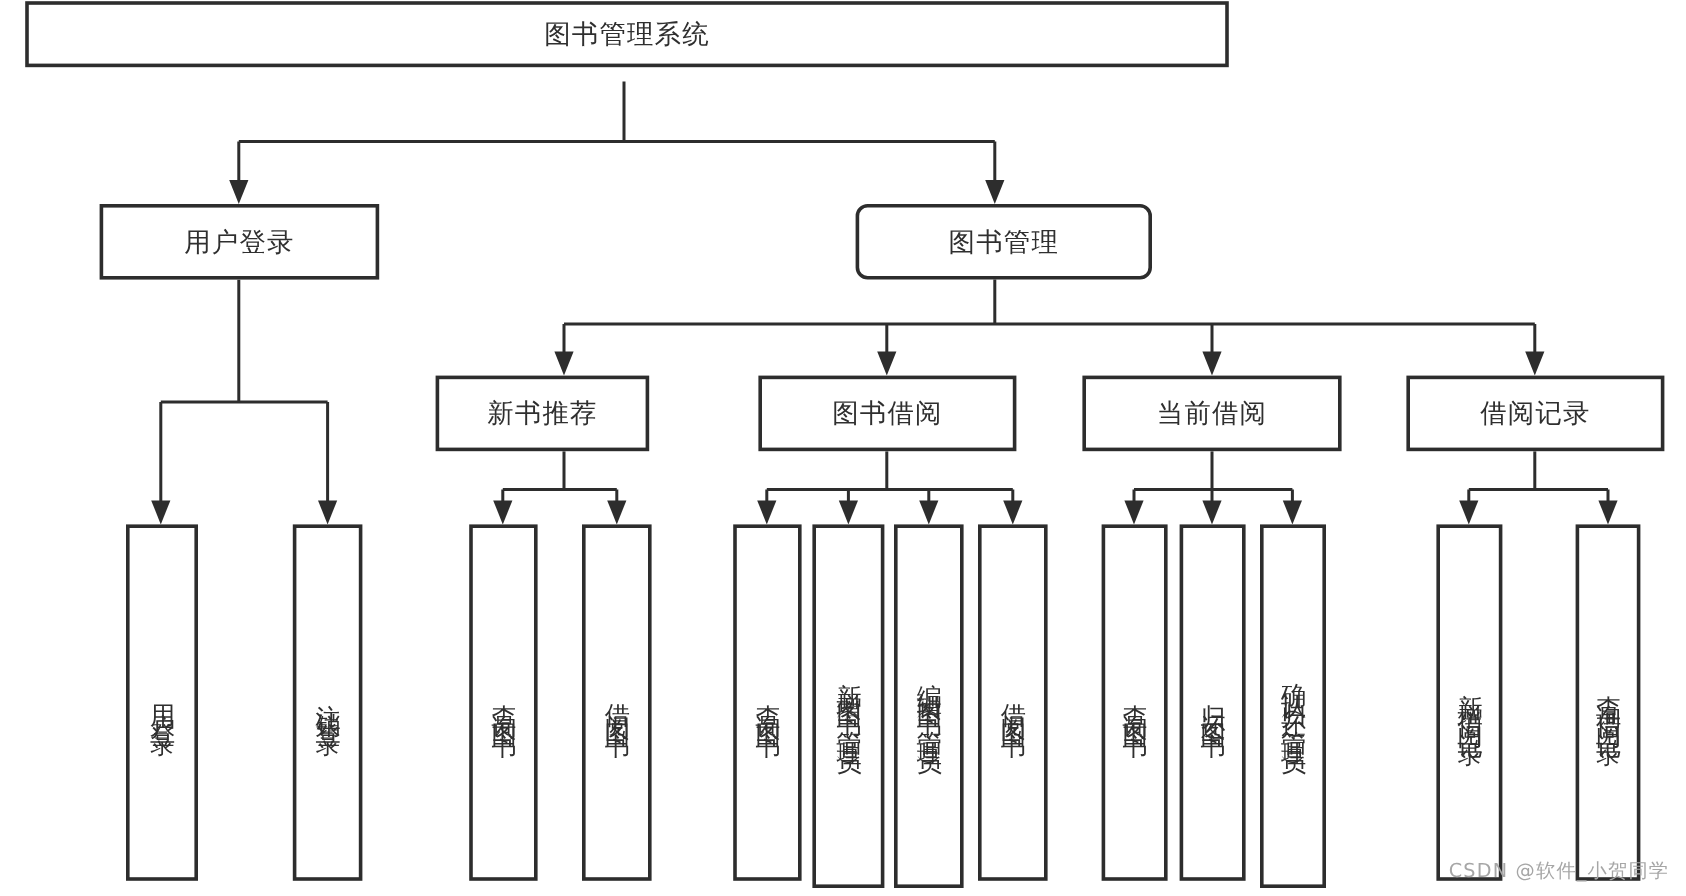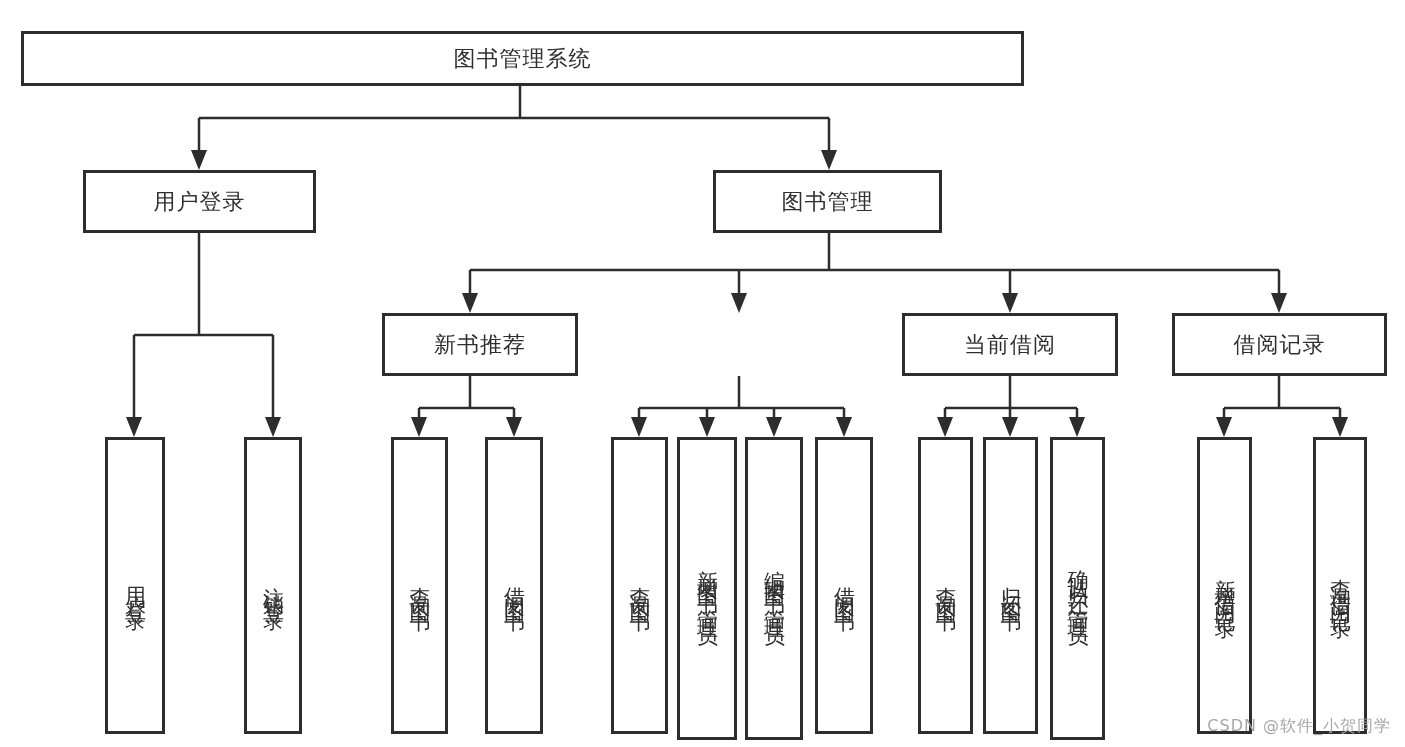--- a/index.html
+++ b/index.html
@@ -45,24 +45,24 @@
   }
   .vnode .vlabel {
     writing-mode: vertical-rl;
     text-orientation: mixed;
     font-size: 21px;
     letter-spacing: 8px;
     line-height: 1;
     white-space: nowrap;
   }
   
-  #root-box        { left: 21px;   top: 31px;  width: 1003px; height: 55px; }
+  #root-box        { left: 21px;   top: 1px;  width: 1003px; height: 55px; }
   #box-user-login  { left: 83px;   top: 170px; width: 233px;  height: 63px; }
-  #box-book-mgmt   { left: 713px;  top: 170px; width: 229px;  height: 63px; }
-  #box-new-book    { left: 382px;  top: 313px; width: 196px;  height: 63px; }
+  #box-book-mgmt   { left: 713px;  top: 170px; width: 247px;  height: 63px; border-radius: 10px; }
+  #box-new-book    { left: 363px;  top: 313px; width: 178px;  height: 63px; }
   #box-book-borrow { left: 632px;  top: 313px; width: 215px;  height: 63px; }
   #box-cur-borrow  { left: 902px;  top: 313px; width: 216px;  height: 63px; text-align: center; }
   #box-rec-borrow  { left: 1172px; top: 313px; width: 215px;  height: 63px; }
   
   #v-user-login      { left: 105px;  width: 60px; }
   #v-logout          { left: 244px;  width: 58px; }
   #v-query-rec       { left: 391px;  width: 57px; }
   #v-borrow-rec      { left: 485px;  width: 58px; }
   #v-query-borrow    { left: 611px;  width: 57px; }
   #v-add-book        { left: 677px;  width: 60px; }
@@ -142,20 +142,23 @@
   <div class="node hnode" id="box-user-login">
     <span class="label">用户登录</span>
   </div>
   <div class="node hnode" id="box-book-mgmt">
     <span class="label">图书管理</span>
   </div>
 
   <div class="node hnode" id="box-new-book">
     <span class="label">新书推荐</span>
   </div>
+  <div class="node hnode" id="box-book-borrow">
+    <span class="label">图书借阅</span>
+  </div>
   <div class="node hnode" id="box-cur-borrow">
     <span class="label">当前借阅</span>
   </div>
   <div class="node hnode" id="box-rec-borrow">
     <span class="label">借阅记录</span>
   </div>
 
   <div class="node vnode" id="v-user-login">
     <span class="vlabel">用户登录</span>
   </div>

